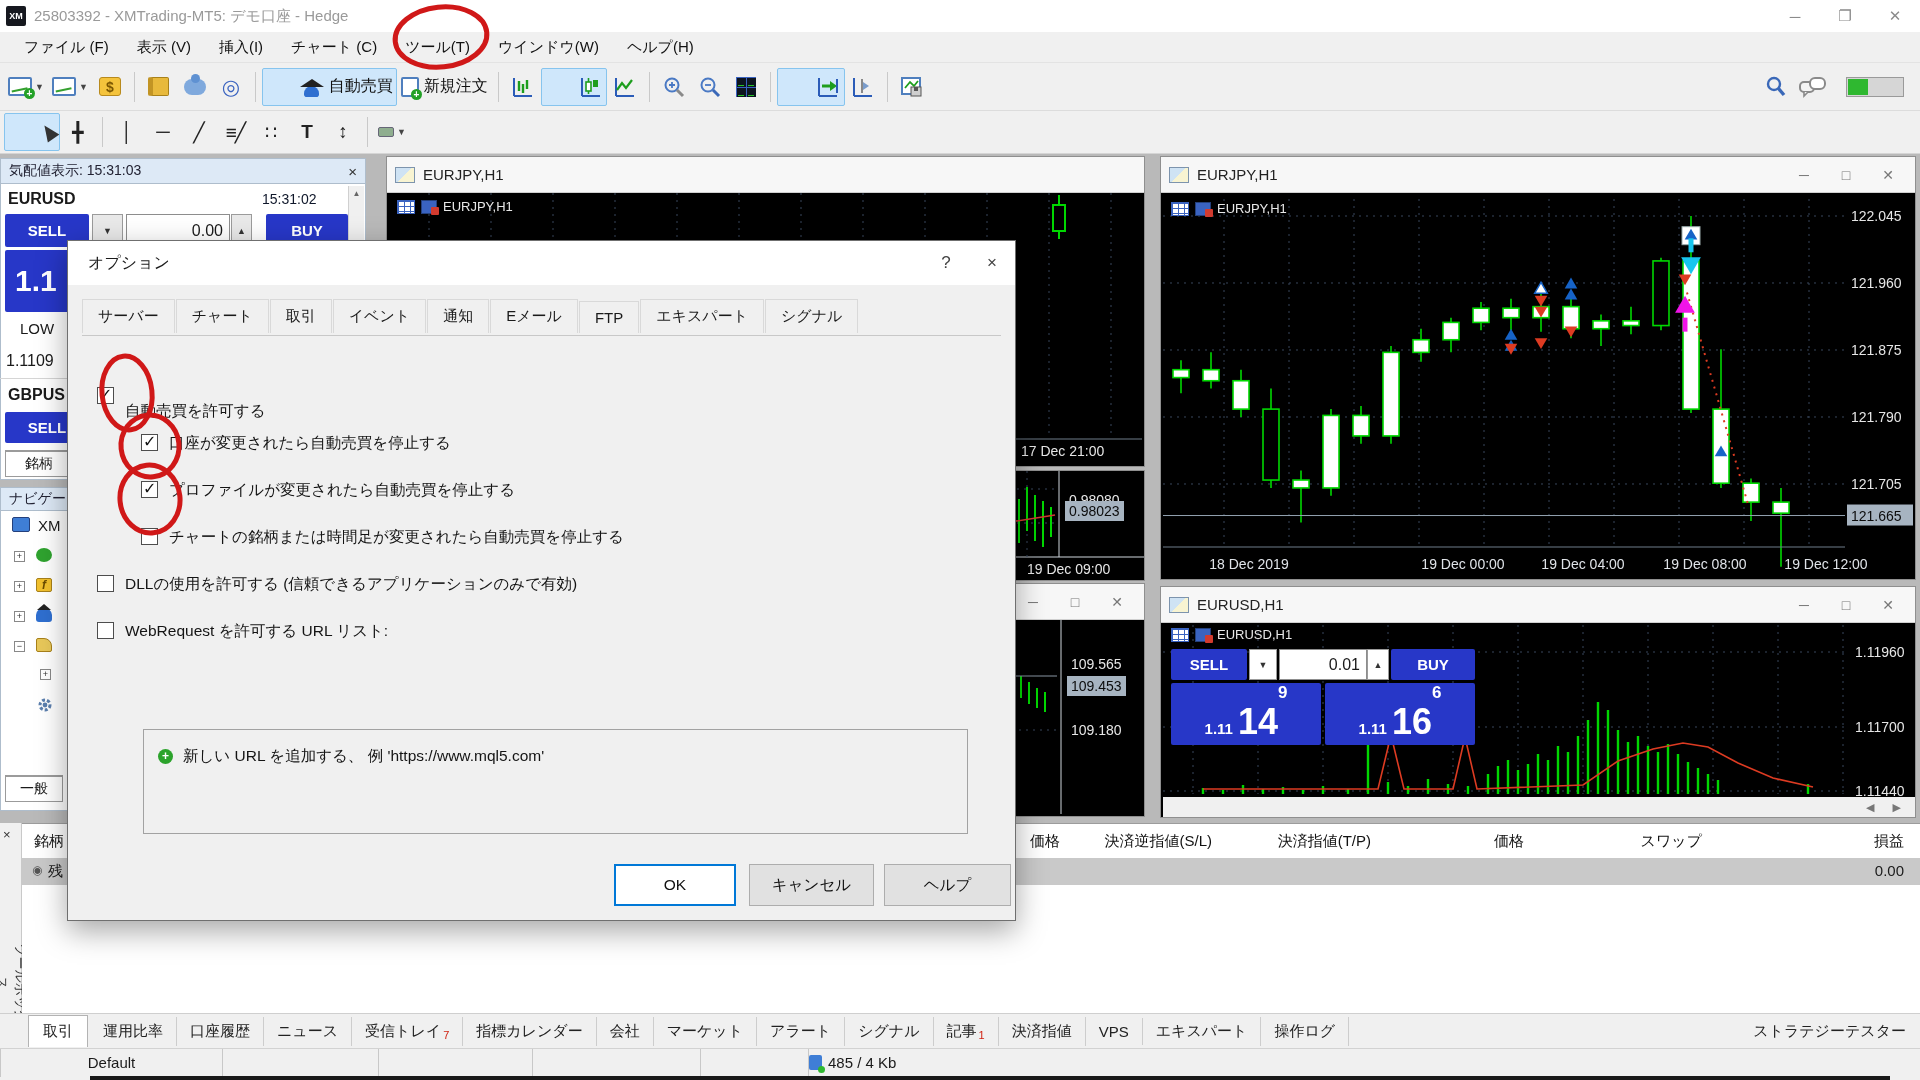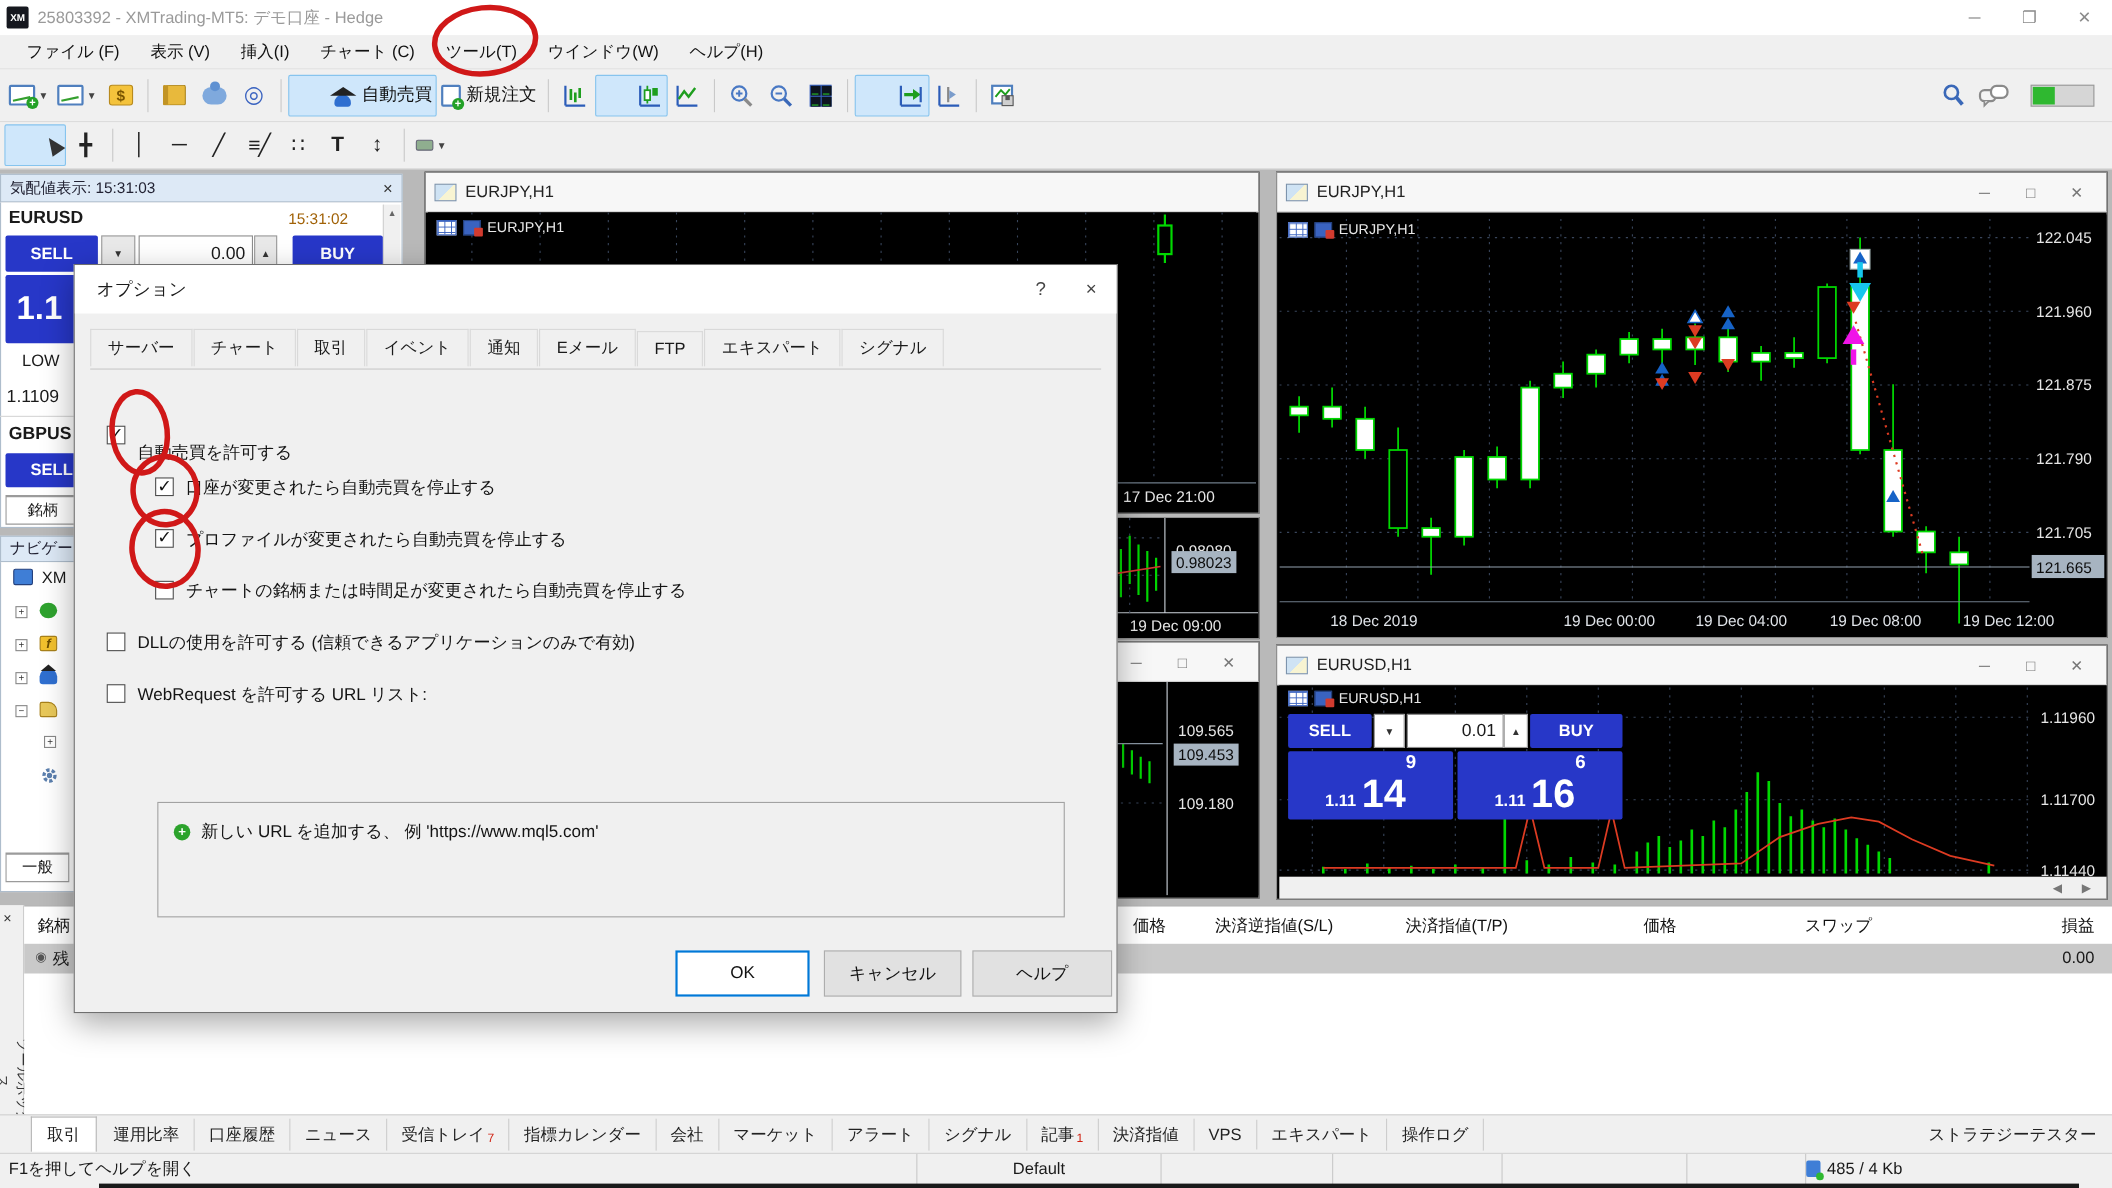--- a/index.html
+++ b/index.html
@@ -306,21 +306,21 @@
   </div>
 
   <div class="workspace"></div>
 
   <div class="abs panel-hdr" style="left:0;top:158px;width:366px;height:26px;">
     <span>気配値表示: 15:31:03</span>
     <span style="margin-left:auto;font-size:15px;color:#333;">×</span>
   </div>
   <div class="abs" style="left:0;top:184px;width:366px;height:296px;background:#fff;border:1px solid #aebdcc;border-top:none;"></div>
   <div class="abs" style="left:8px;top:190px;font-weight:bold;font-size:16px;">EURUSD</div>
-  <div class="abs" style="left:262px;top:191px;font-size:14px;color:#a16207;">15:31:02</div>
+  <div class="abs" style="left:262px;top:191px;font-size:14px;color:#0f172a;">15:31:02</div>
   <div class="abs" style="left:348px;top:186px;width:16px;height:290px;background:#f0f0f0;border-left:1px solid #d0d0d0;">
     <div style="font-size:8px;text-align:center;color:#666;padding-top:3px;">▲</div>
   </div>
   <div class="abs bluebtn" style="left:5px;top:214px;width:84px;height:33px;">SELL</div>
   <div class="abs graybtn" style="left:92px;top:214px;width:31px;height:33px;">▼</div>
   <div class="abs spinfield" style="left:126px;top:214px;width:104px;height:33px;">0.00</div>
   <div class="abs graybtn" style="left:231px;top:214px;width:21px;height:33px;">▲</div>
   <div class="abs bluebtn" style="left:266px;top:214px;width:82px;height:33px;">BUY</div>
   <div class="abs bluebtn" style="left:5px;top:250px;width:343px;height:62px;justify-content:flex-start;padding-left:10px;font-size:30px;">1.1</div>
   <div class="abs" style="left:20px;top:320px;font-size:15px;">LOW</div>
@@ -698,21 +698,20 @@
           <span>エキスパート</span>
         </div>
         <div class="btab">
           <span>操作ログ</span>
         </div>
       </span>
     <span class="tabs-right">ストラテジーテスター</span>
   </div>
 
   <div class="statusbar">
-    <div style="flex:1;padding-left:8px;">F1を押してヘルプを開く</div>
     <div class="scell" style="width:222px;">Default</div>
     <div class="scell" style="width:156px;"></div>
     <div class="scell" style="width:154px;"></div>
     <div class="scell" style="width:168px;"></div>
     <div class="scell" style="width:108px;"></div>
     <div class="scell" style="width:279px;justify-content:flex-start;">
       <span class="srv-ico"></span>
       <span>485 / 4 Kb</span>
     </div>
   </div>

